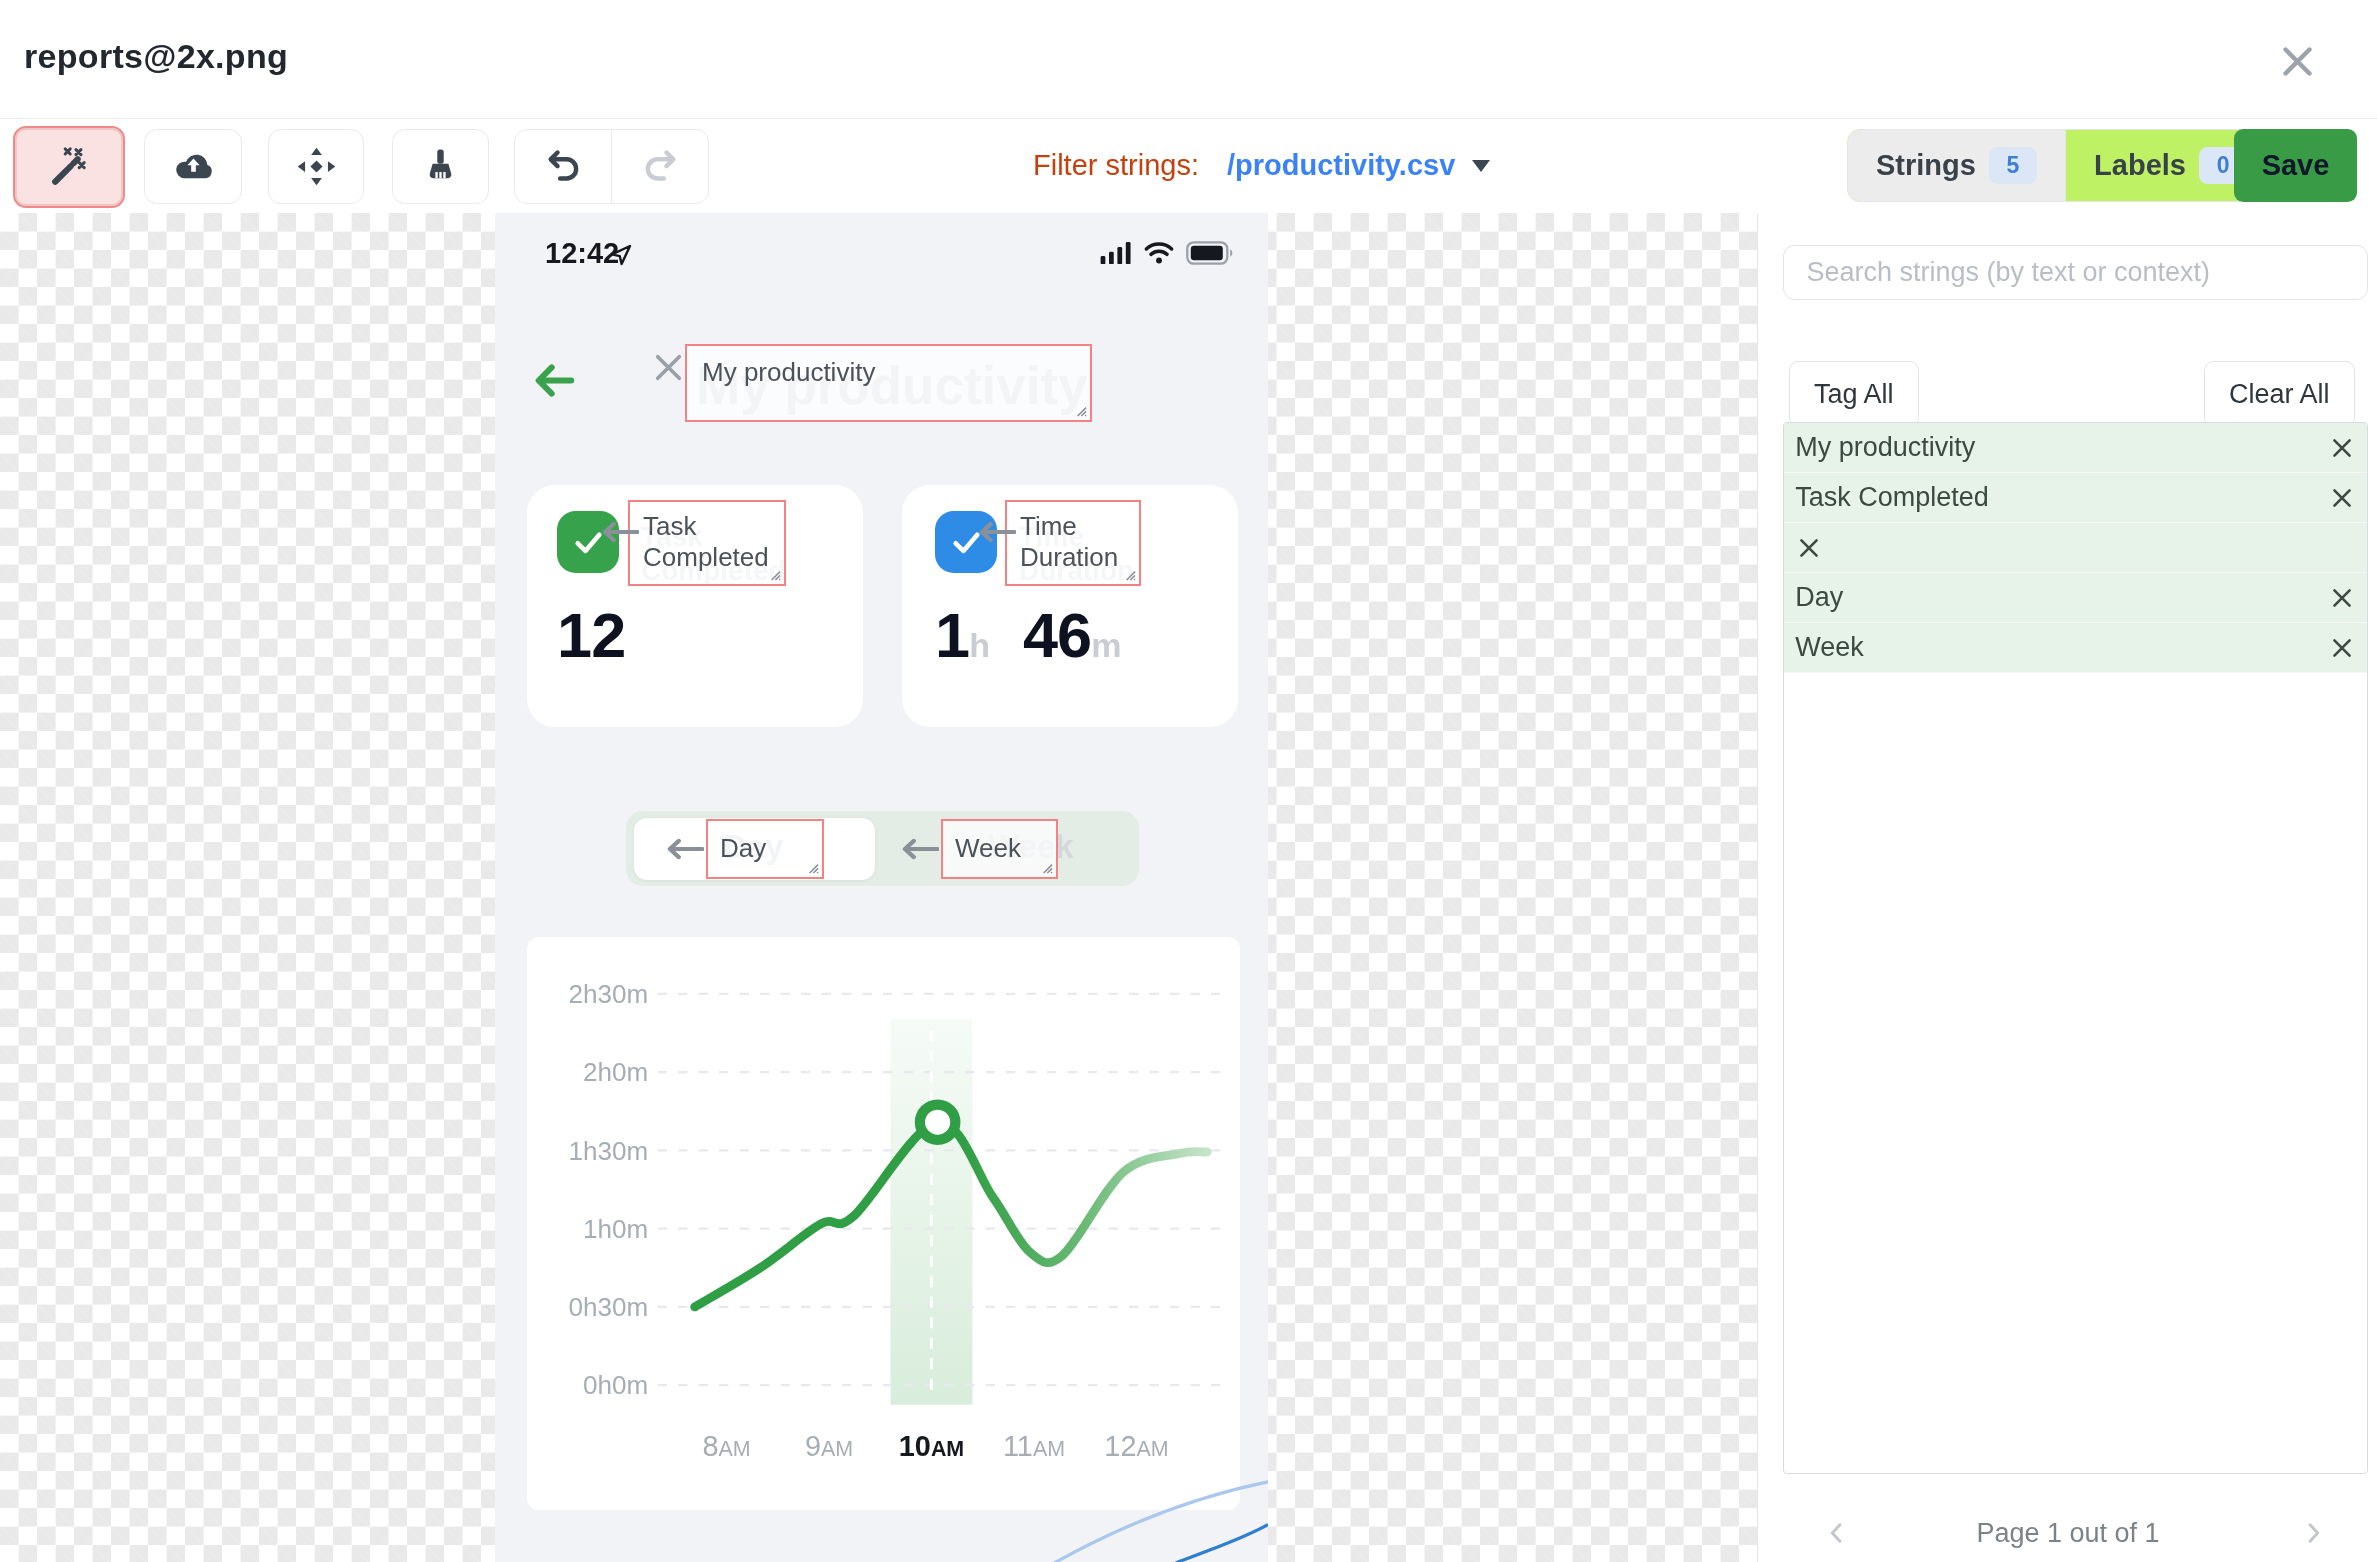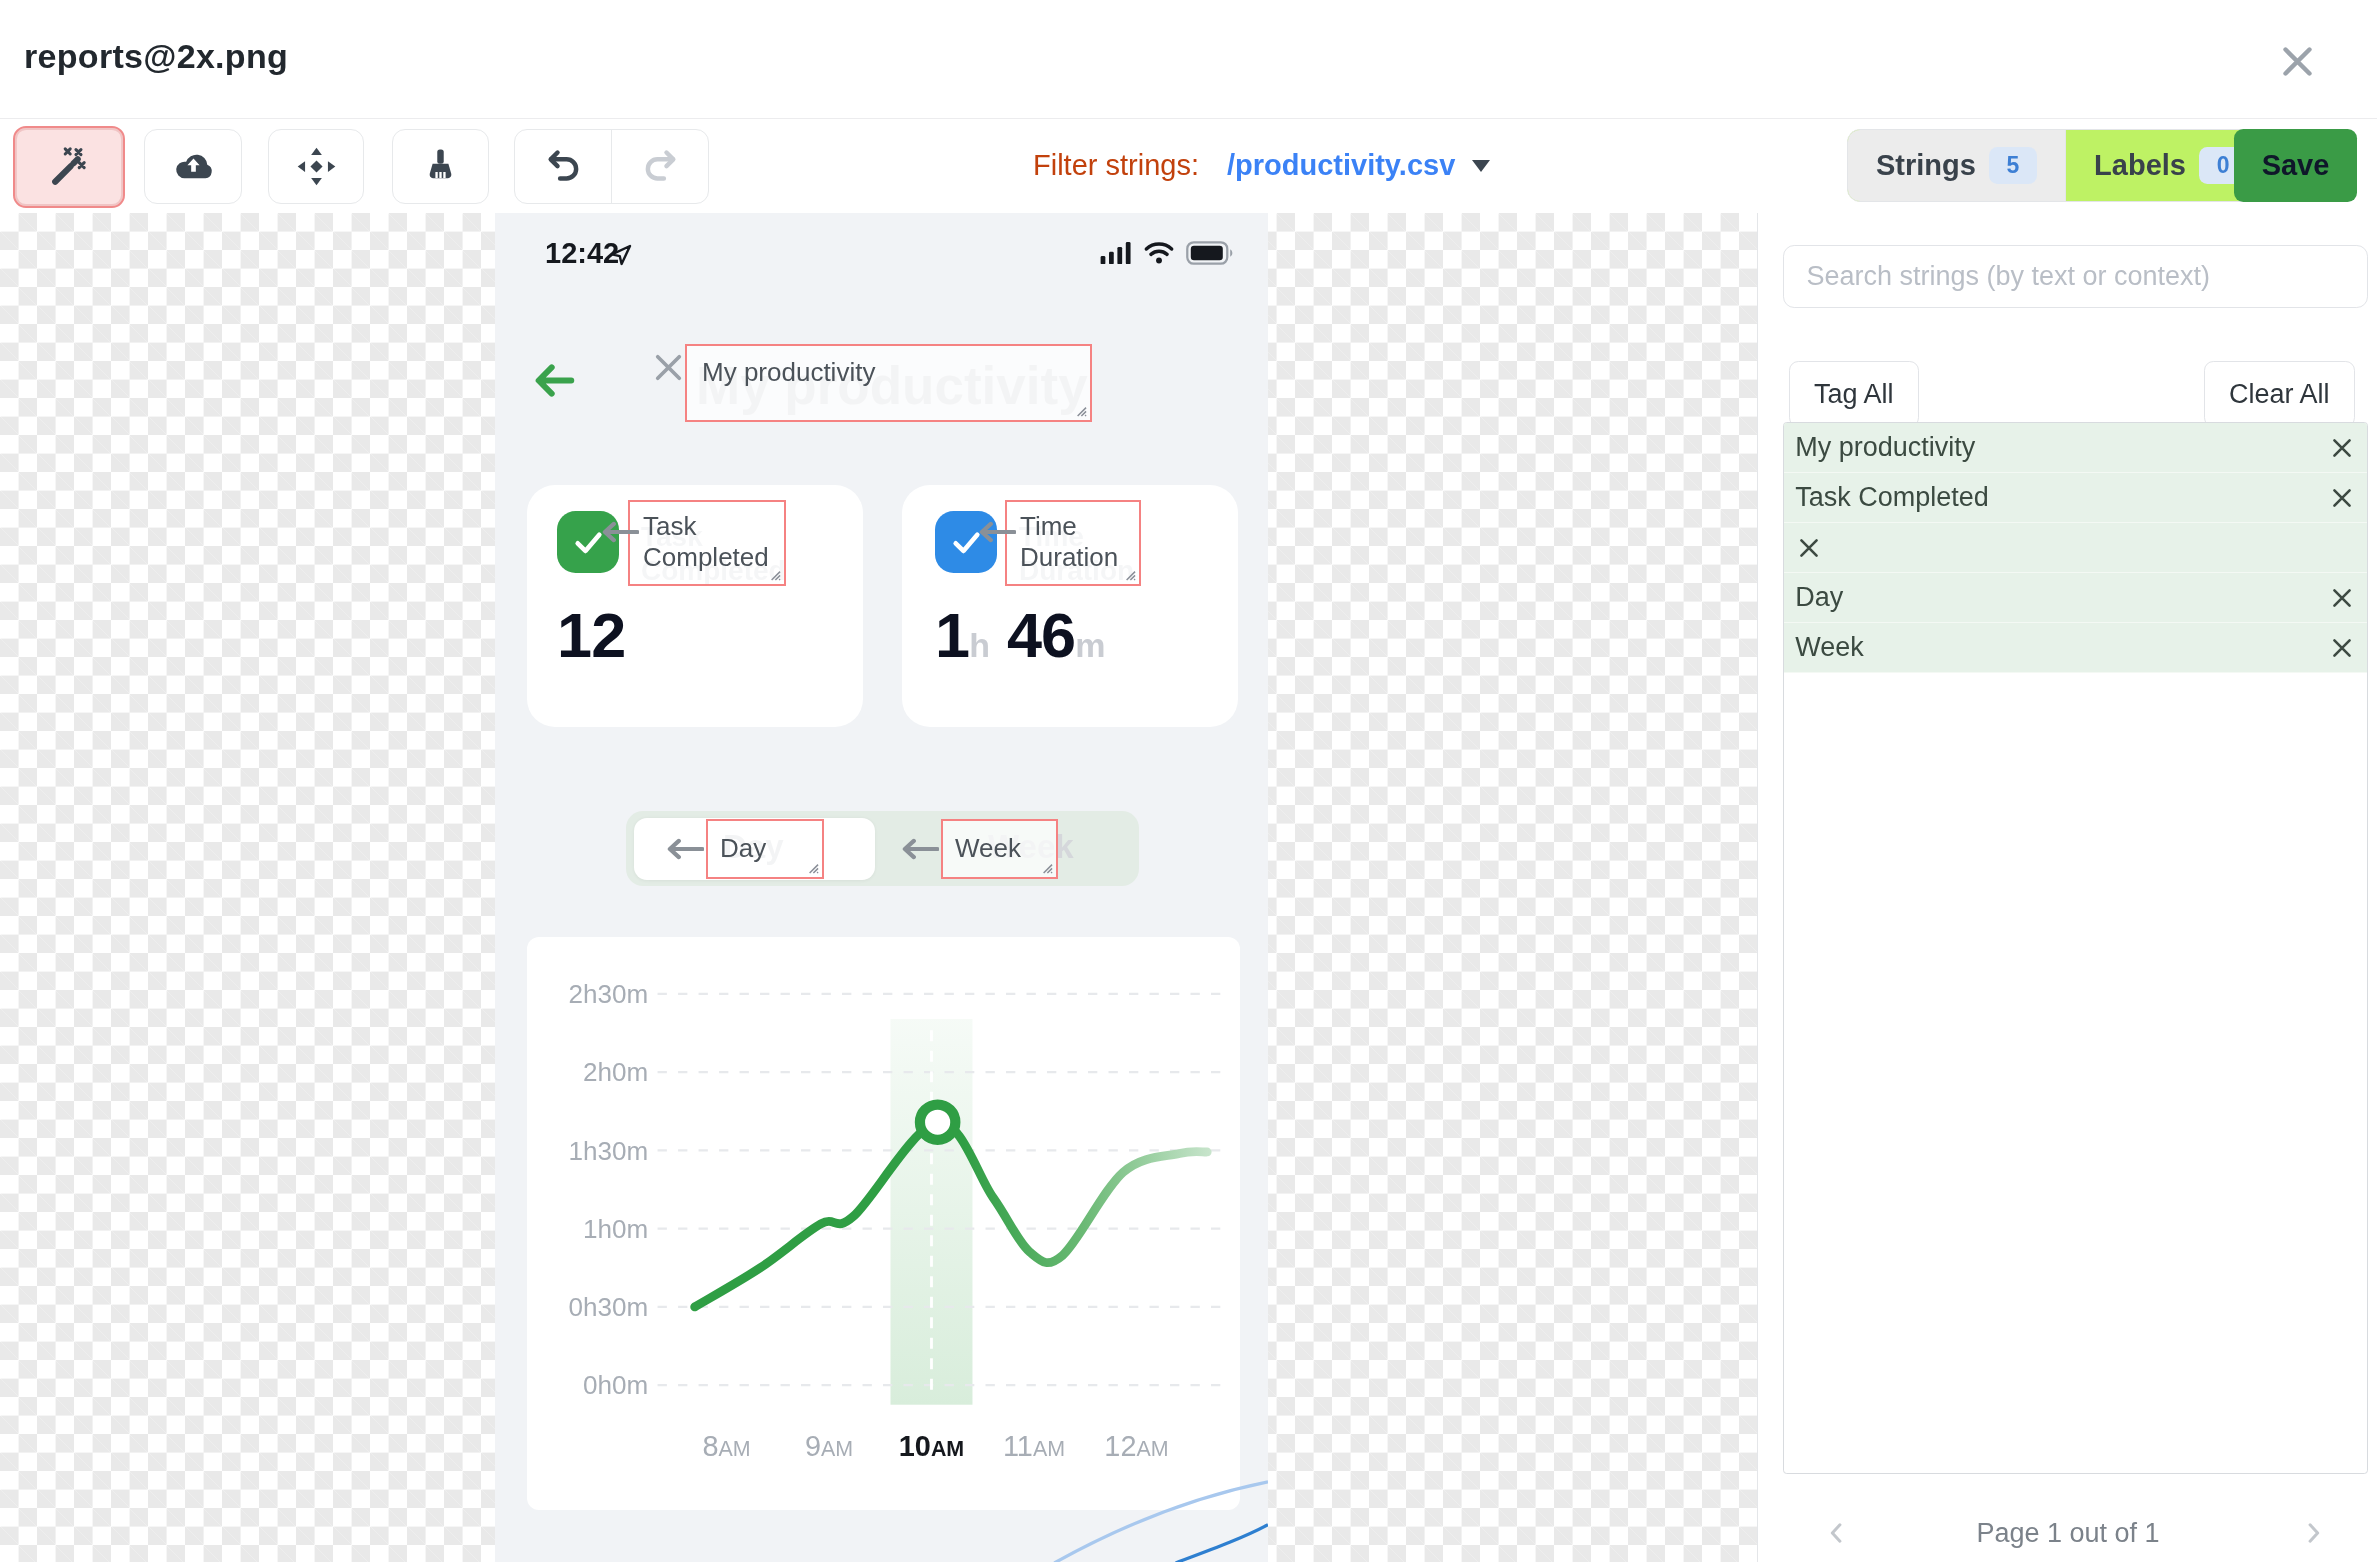--- a/index.html
+++ b/index.html
@@ -61,21 +61,21 @@
   .card-ghost{font-size:28px;font-weight:600;line-height:34px;color:#dcdee2;white-space:nowrap;z-index:1;}
   .big-val{font-size:63px;font-weight:800;color:#0d1120;letter-spacing:-0.9px;}
   .unit{font-size:34px;font-weight:600;color:#c9ccd2;}
   .toggle{left:131px;top:598px;width:513px;height:75px;background:#e3ece5;border-radius:17px;}
   .toggle-white{left:7.5px;top:6.5px;width:241px;height:62px;background:#fff;border-radius:13px;box-shadow:0 0.9px 3.7px rgba(0,0,0,.05);}
   .tog-ghost{font-size:33px;top:17px;}
   .chart-card{left:32px;top:724px;width:713px;height:573px;background:#fff;border-radius:12px;}
 
   
   .side{left:1757px;top:213px;width:620px;height:1350px;background:#fff;border-left:0.9px solid #e4e6e9;}
-  .search{left:25px;top:32px;width:585px;height:63px;border:1.4px solid #e2e4e8;border-radius:11.2px;
+  .search{left:25px;top:32px;width:585px;height:55px;border:1.4px solid #e2e4e8;border-radius:11.2px;
           font-family:"Liberation Sans",sans-serif;font-size:27px;color:#4a5560;padding:0 22.4px;outline:none;background:#fff;}
   .search::placeholder{color:#b9bec6;}
   .sbtn{top:148px;height:66px;border:1.4px solid #e2e4e8;border-radius:9.3px;background:#fff;color:#2f363c;
         font-size:27px;display:flex;align-items:center;justify-content:center;padding:0 24px;cursor:pointer;}
   .slist{left:25px;top:209px;width:585px;height:1052px;border:1.4px solid #d8dbdf;border-radius:3.7px;background:#fff;overflow:hidden;}
   .string-item{height:49px;background:#e7f2e9;display:flex;align-items:center;border-bottom:1.9px solid #f4f9f4;cursor:pointer;}
   .si-label{font-size:27px;color:#3b4a41;padding-left:11.2px;flex:1;}
   .si-x{width:50px;display:flex;align-items:center;justify-content:center;cursor:pointer;}
   .pager{left:0;top:1292px;width:620px;height:56px;display:flex;align-items:center;justify-content:center;}
   .pager-text{font-size:27px;color:#7b828a;}
@@ -246,21 +246,21 @@
           <div class="tag-label">Time</div>
           <div class="tag-label">Duration</div>
         </div>
         <svg class="handle" width="15" height="15" viewBox="0 0 16 16">
           <path d="M15 6 6 15M15 10 10 15M15 14 14 15" stroke="#8a8f98" stroke-width="1.6"></path>
         </svg>
       </div>
       <div class="abs" style="left:33px;top:114px;display:flex;align-items:baseline;">
         <span class="big-val">1</span>
           <span class="unit">h</span>
-        <span class="big-val" style="margin-left:17px;">46</span>
+        <span class="big-val" style="margin-left:33px;">46</span>
           <span class="unit">m</span>
       </div>
     </div>
 
     <div class="abs toggle">
       <div class="abs toggle-white"></div>
       <div class="abs ghost tog-ghost" style="left:97px;">Day</div>
       <svg class="abs gray-arrow" style="left:39px;top:26px;" width="39" height="24" viewBox="0 0 24 14">
         <path d="M23 7H3M8.5 2 3 7l5.5 5" fill="none" stroke="#8a9097" stroke-width="2.6" stroke-linecap="round" stroke-linejoin="round"></path>
       </svg>

